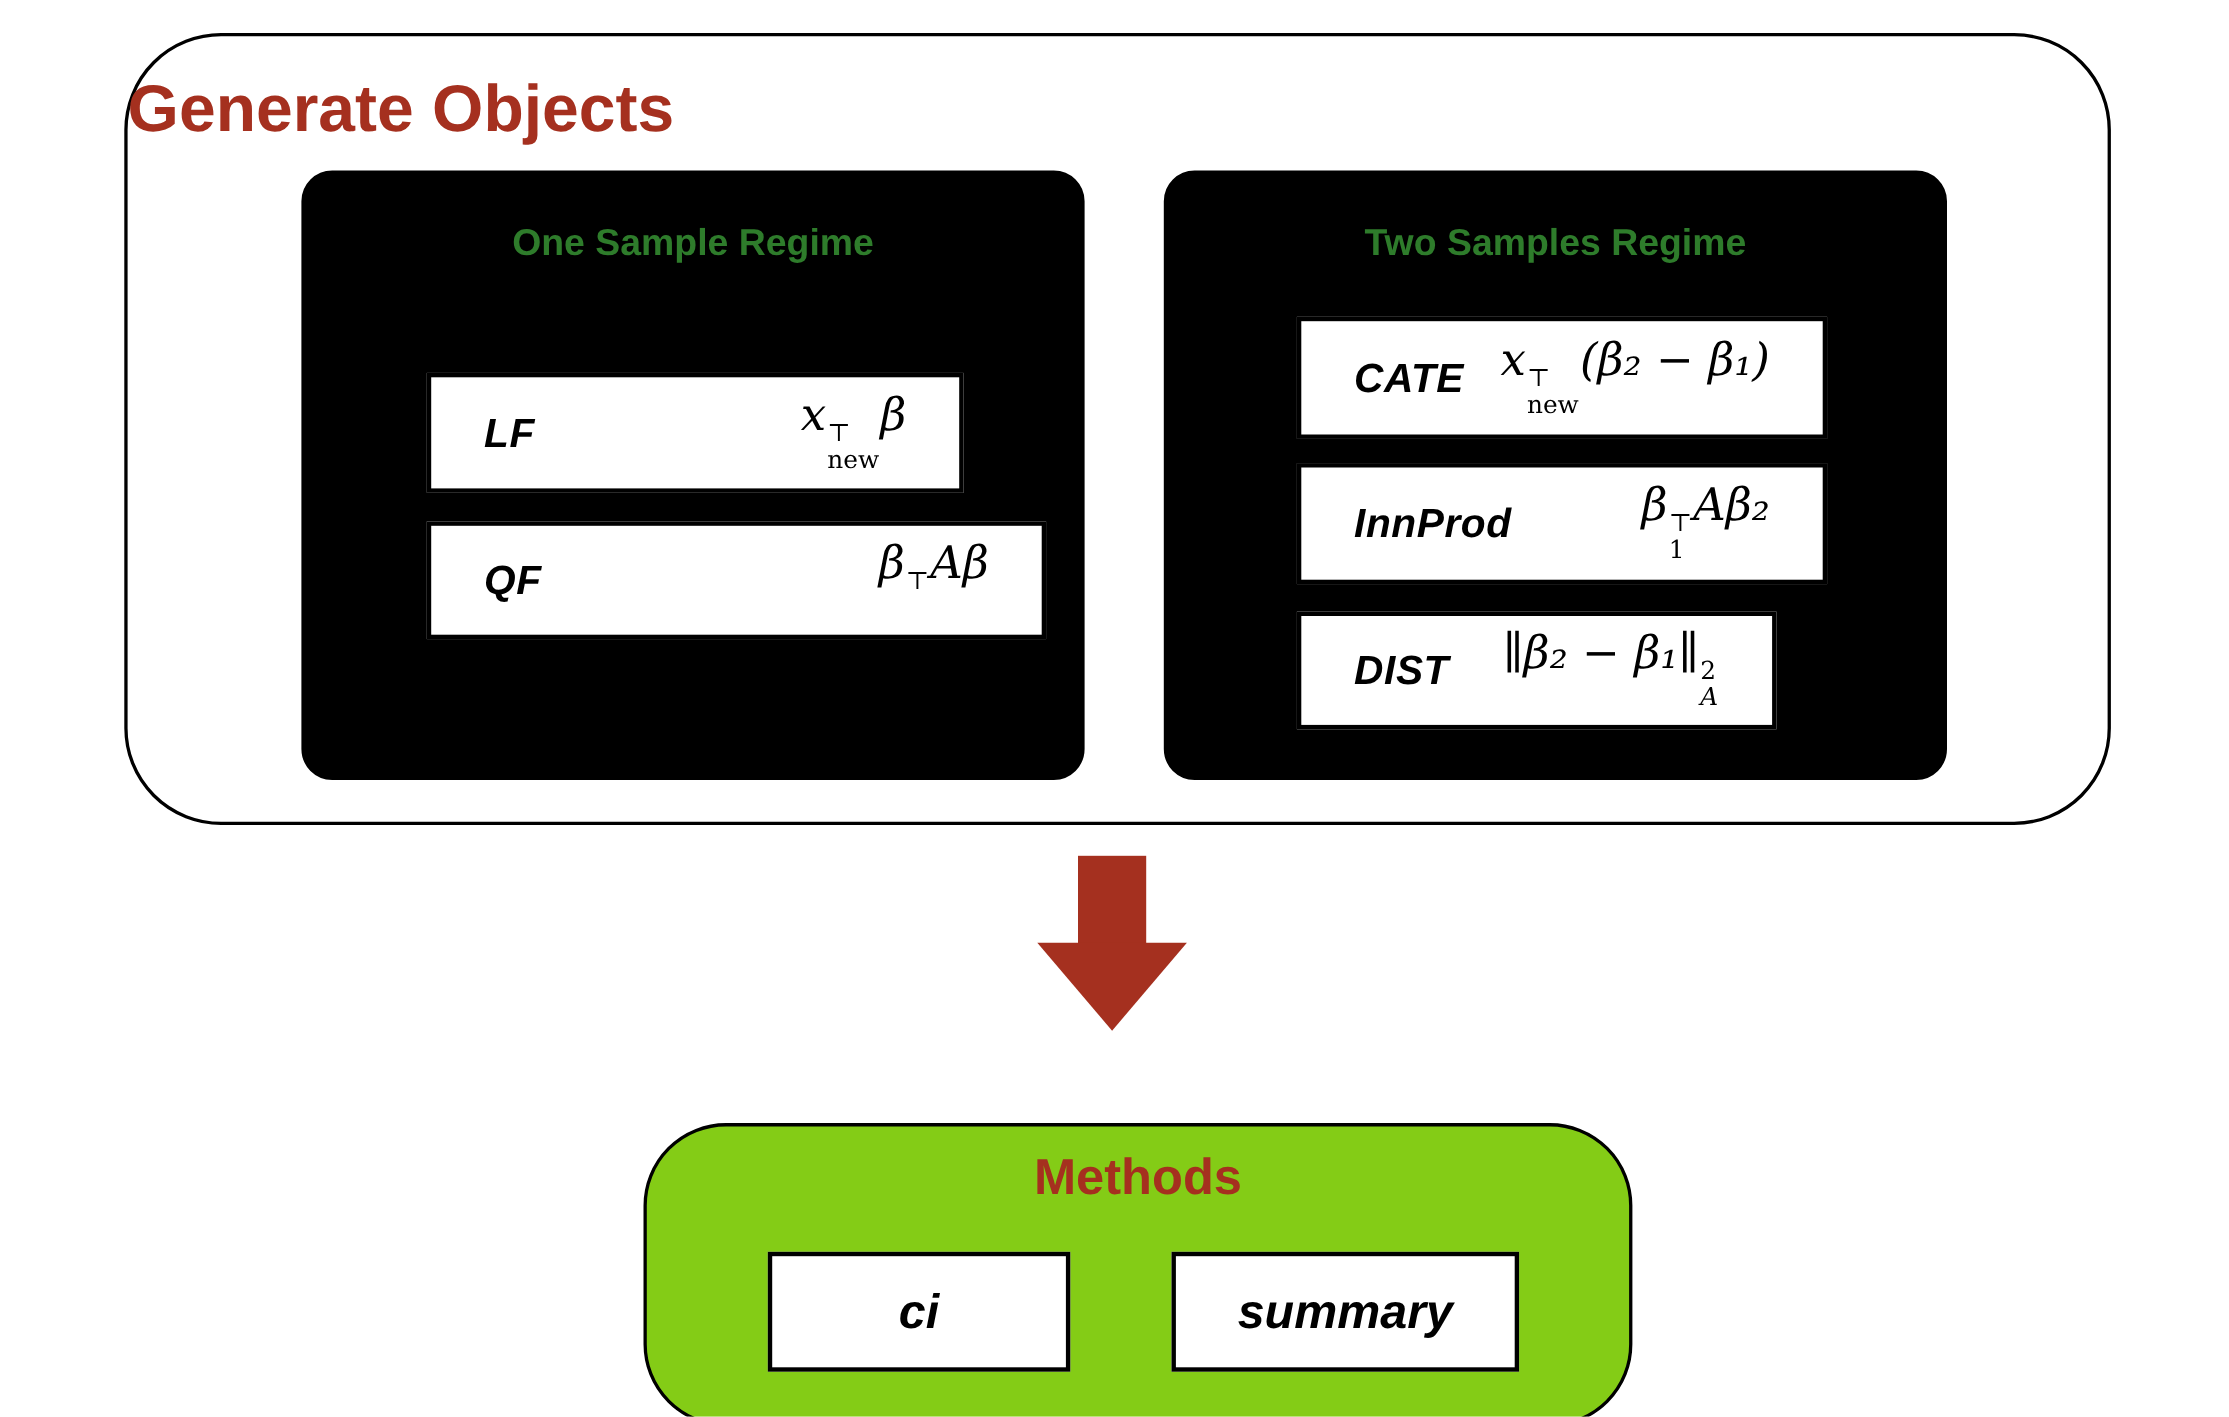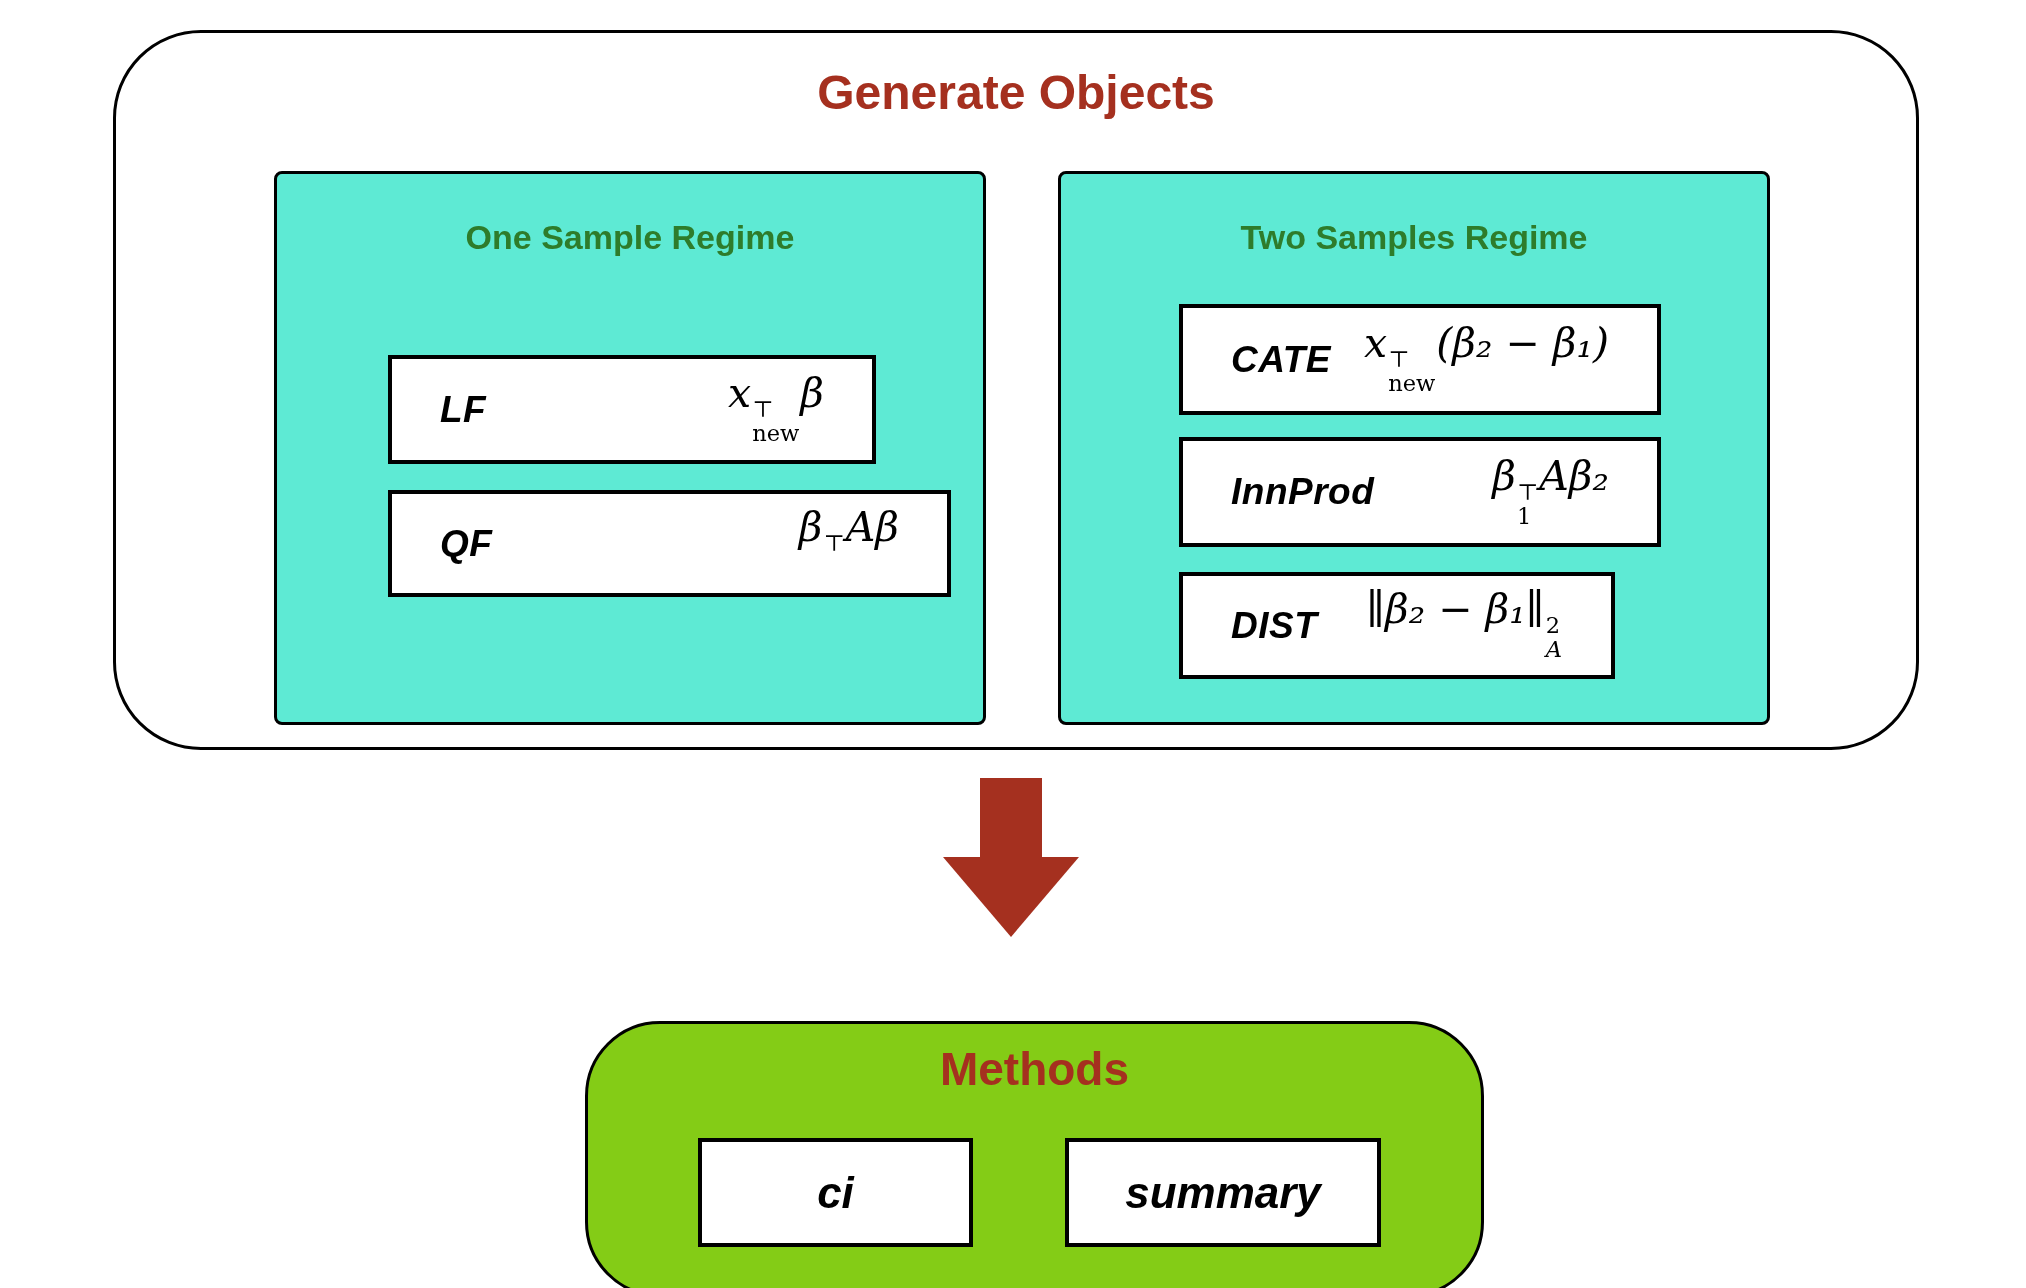--- a/index.html
+++ b/index.html
@@ -19,33 +19,32 @@
     left: 113px; top: 30px;
     width: 1800px; height: 714px;
     border: 3px solid #000;
     border-radius: 88px;
     background: #fff;
   }
   .big-title {
     position: absolute;
     left: 0; top: 36px;
     width: 100%;
-    text-align: center;
-    font-size: 48px;
+    font-size: 60px;
     font-weight: 700;
     color: #a5301f;
     line-height: 1;
   }
   .panel {
     position: absolute;
-    top: 138px;
+    top: 122px;
     width: 706px; height: 548px;
     border: 3px solid #000;
-    border-radius: 8px;
-    background: #5eead4;
+    border-radius: 28px;
+    background: #000000;
   }
   .panel.left  { left: 158px; }
   .panel.right { left: 942px; }
   .panel-title {
     position: absolute;
     left: 0; top: 46px;
     width: 100%;
     text-align: center;
     font-size: 34px;
     font-weight: 700;

